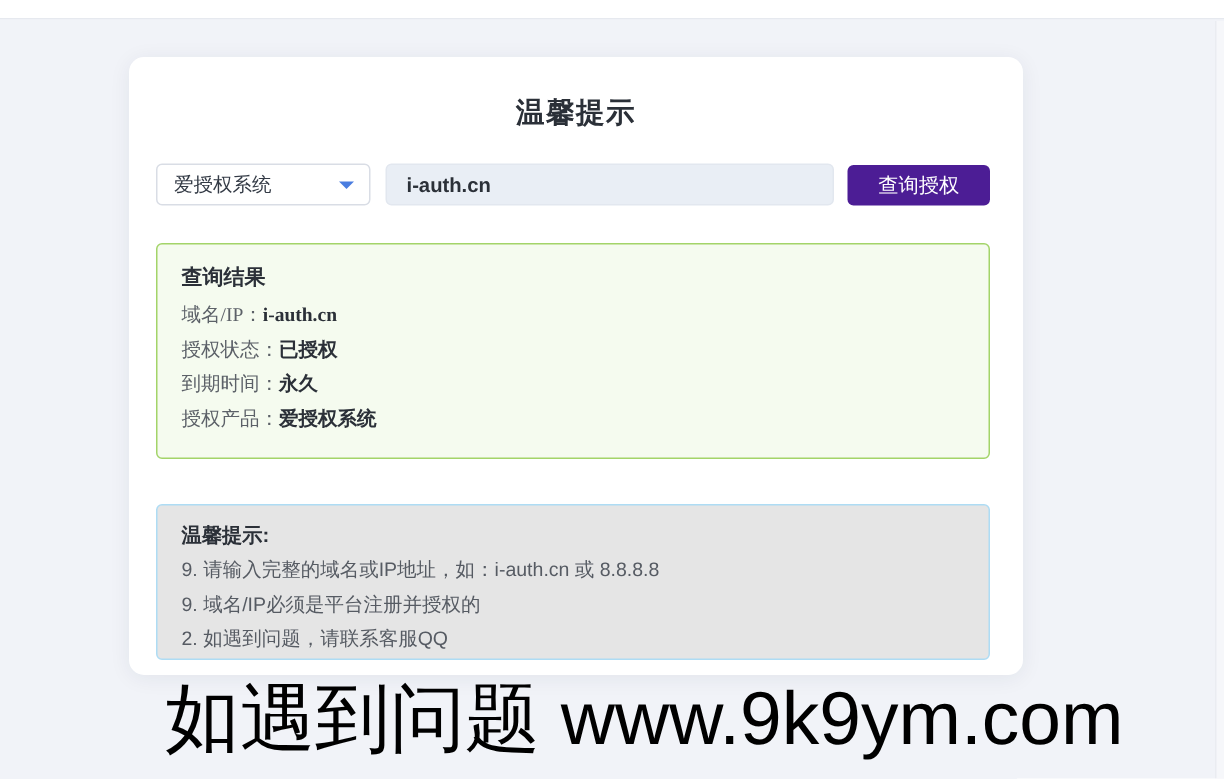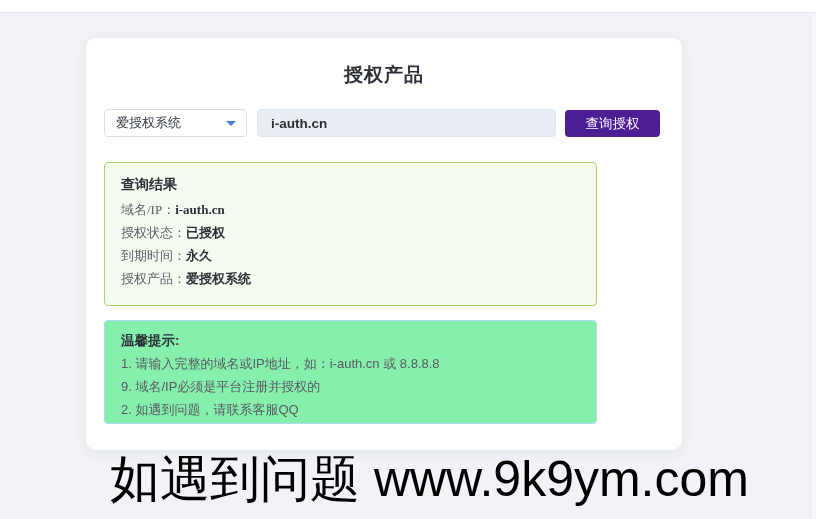--- a/index.html
+++ b/index.html
@@ -50,54 +50,54 @@
     font-family: "Liberation Sans", "DejaVu Sans", sans-serif;
     outline: none;
   }
   .query-btn {
     width: 95px; height: 27px; margin-left: 9px; margin-top: 1px;
     background: #4c1d95; border: none; border-radius: 4px;
     color: #ffffff; font-size: 13.5px; cursor: pointer;
     font-family: "Liberation Sans", "DejaVu Sans", sans-serif;
   }
   .panel {
-    position: absolute; left: 18px; width: 493px; border-radius: 4px;
+    position: absolute; left: 18px; width: 556px; border-radius: 4px;
   }
   .result-panel {
     top: 124px; height: 144px;
     background: #f5fbef; border: 1px solid #a3d469;
     padding: 12px 16px;
   }
   .panel-title { font-size: 14px; font-weight: 700; color: #2b3038; line-height: 18px; }
   .result-rows { margin-top: 10px; font-family: Liberation Serif, serif; }
   .result-row { font-size: 13px; color: #5c6168; line-height: 14px; margin-bottom: 9px; }
   .result-row .value { font-weight: 700; color: #2b3038; }
   .tips-panel {
-    top: 282px; height: 104px;
-    background: #86efac; border: 1px solid #aedcf4;
+    top: 298px; height: 104px;
+    background: #e5e5e5; border: 1px solid #aedcf4;
     padding: 11px 16px;
   }
   .tips-title { font-size: 13.5px; font-weight: 700; color: #2b3038; line-height: 17px; }
   .tips-list { margin-top: 8px; }
   .tip-item { font-size: 13px; color: #565b63; line-height: 14px; margin-bottom: 9px; }
   .watermark {
     position: absolute; left: 110px; top: 449px;
     font-size: 50px; line-height: 1.2; color: #000000;
     white-space: nowrap; letter-spacing: 0;
   }
 </style>
 </head>
 <body>
 
 <div class="top-strip"></div>
 <div class="scroll-track"></div>
 
 <div class="card">
 
-  <div class="card-title">授权产品</div>
+  <div class="card-title">温馨提示</div>
 
   <div class="form-row">
     <div class="product-select">
       <span>爱授权系统</span>
       <span class="caret-down"></span>
     </div>
     <input class="domain-input" type="text" value="i-auth.cn" style="">
     <button class="query-btn">查询授权</button>
   </div>
 
@@ -115,21 +115,21 @@
       </div>
       <div class="result-row">
         <span class="label">授权产品：</span><span class="value">爱授权系统</span>
       </div>
     </div>
   </div>
 
   <div class="panel tips-panel">
     <div class="tips-title">温馨提示:</div>
     <div class="tips-list">
-      <div class="tip-item">1. 请输入完整的域名或IP地址，如：i-auth.cn 或 8.8.8.8</div>
+      <div class="tip-item">9. 请输入完整的域名或IP地址，如：i-auth.cn 或 8.8.8.8</div>
       <div class="tip-item">9. 域名/IP必须是平台注册并授权的</div>
       <div class="tip-item">2. 如遇到问题，请联系客服QQ</div>
     </div>
   </div>
 
 </div>
 
 <div class="watermark">如遇到问题 www.9k9ym.com</div>
 
 </body></html>

